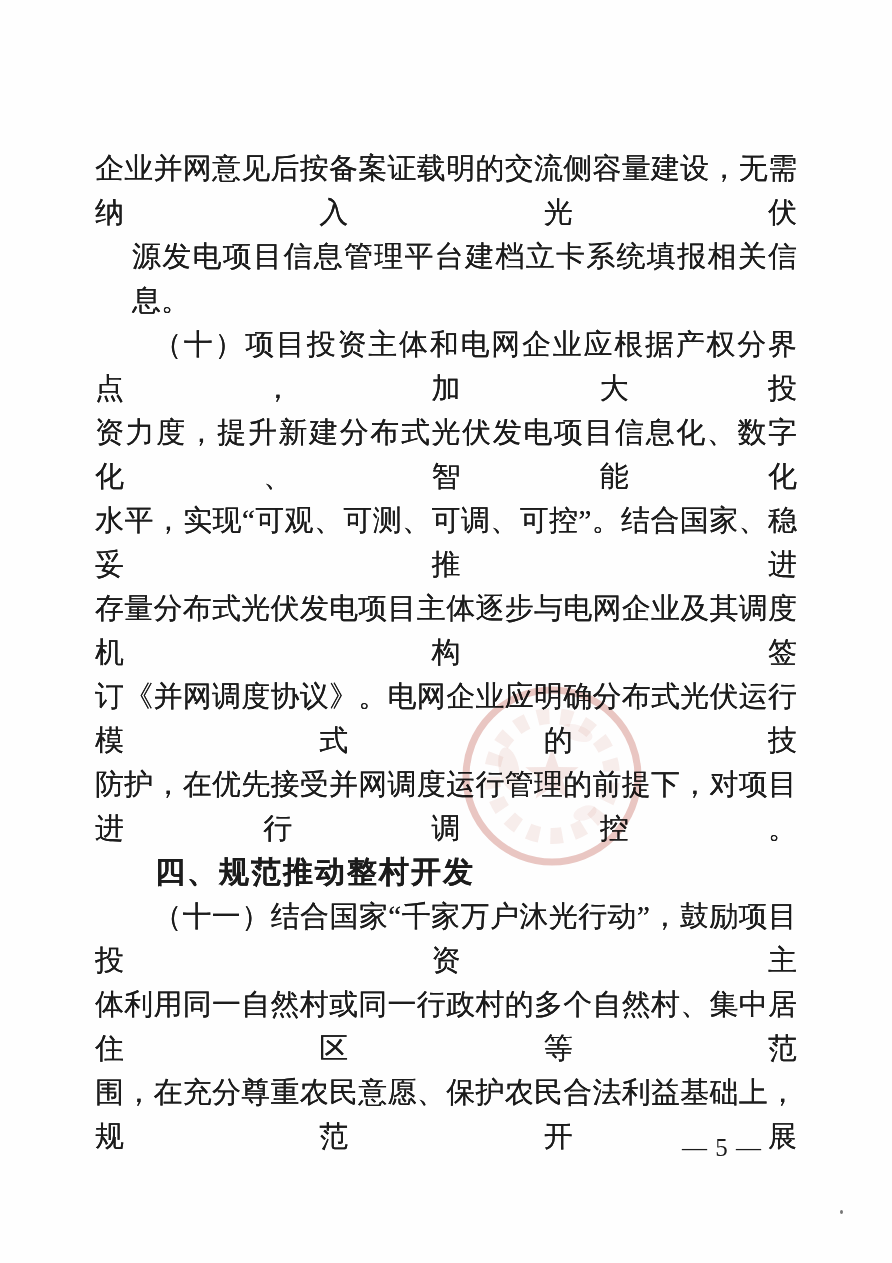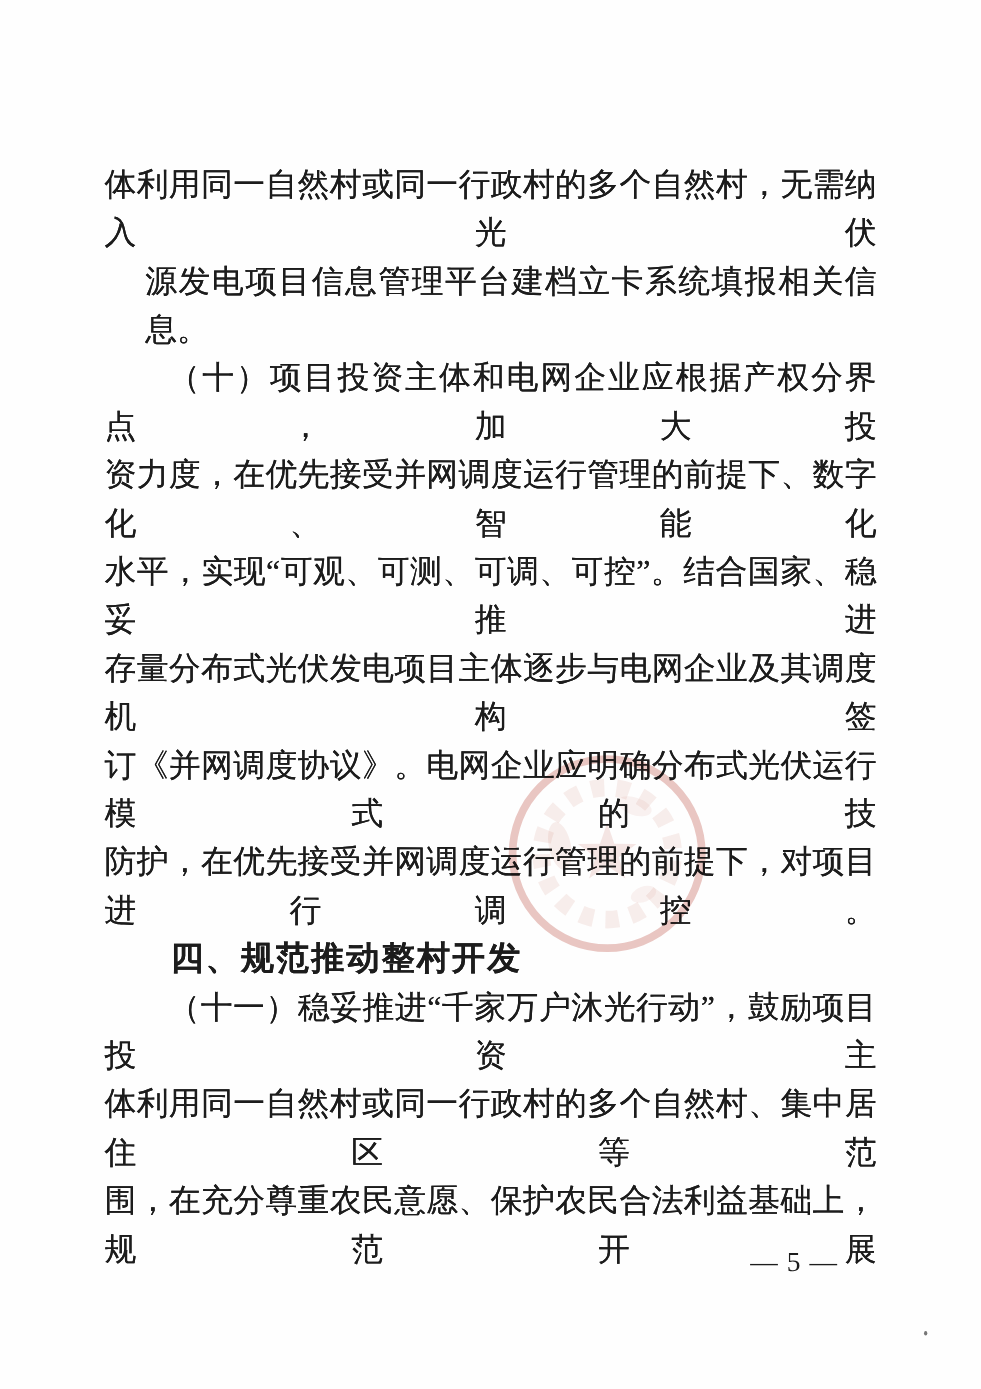--- a/index.html
+++ b/index.html
@@ -79,30 +79,30 @@
     border-radius: 50%;
     opacity: 0.8;
   }
 </style>
 </head>
 <body>
 
 <div class="page">
 
   <div class="doc-body">
-      <div class="line full">体利用同一自然村或同一行政村的多个自然村，无需纳入光伏</div>
+      <div class="line full">企业并网意见后按备案证载明的交流侧容量建设，无需纳入光伏</div>
       <div class="line para-end">源发电项目信息管理平台建档立卡系统填报相关信息。</div>
       <div class="line full indent">（十）项目投资主体和电网企业应根据产权分界点，加大投</div>
-      <div class="line full">资力度，在优先接受并网调度运行管理的前提下、数字化、智能化</div>
+      <div class="line full">资力度，提升新建分布式光伏发电项目信息化、数字化、智能化</div>
       <div class="line full">水平，实现“可观、可测、可调、可控”。结合国家、稳妥推进</div>
       <div class="line full">存量分布式光伏发电项目主体逐步与电网企业及其调度机构签</div>
       <div class="line full">订《并网调度协议》。电网企业应明确分布式光伏运行模式的技</div>
       <div class="line full">防护，在优先接受并网调度运行管理的前提下，对项目进行调控。</div>
       <div class="line heading">四、规范推动整村开发</div>
-      <div class="line full indent">（十一）稳妥推进“千家万户沐光行动”，鼓励项目投资主</div>
+      <div class="line full indent">（十一）结合国家“千家万户沐光行动”，鼓励项目投资主</div>
       <div class="line full">体利用同一自然村或同一行政村的多个自然村、集中居住区等范</div>
       <div class="line full">围，在充分尊重农民意愿、保护农民合法利益基础上，规范开展</div>
     </div>
 
   <div class="stamp">
     <svg width="190" height="190" viewBox="0 0 190 190" xmlns="http://www.w3.org/2000/svg">
 
       <circle cx="95" cy="95" r="86" fill="none" stroke="#bf5449" stroke-width="7" opacity="0.33"></circle>
 
       <circle cx="95" cy="95" r="60" fill="none" stroke="#bf5449" stroke-width="16" stroke-dasharray="12 11" opacity="0.10" transform="rotate(14 95 95)"></circle>

